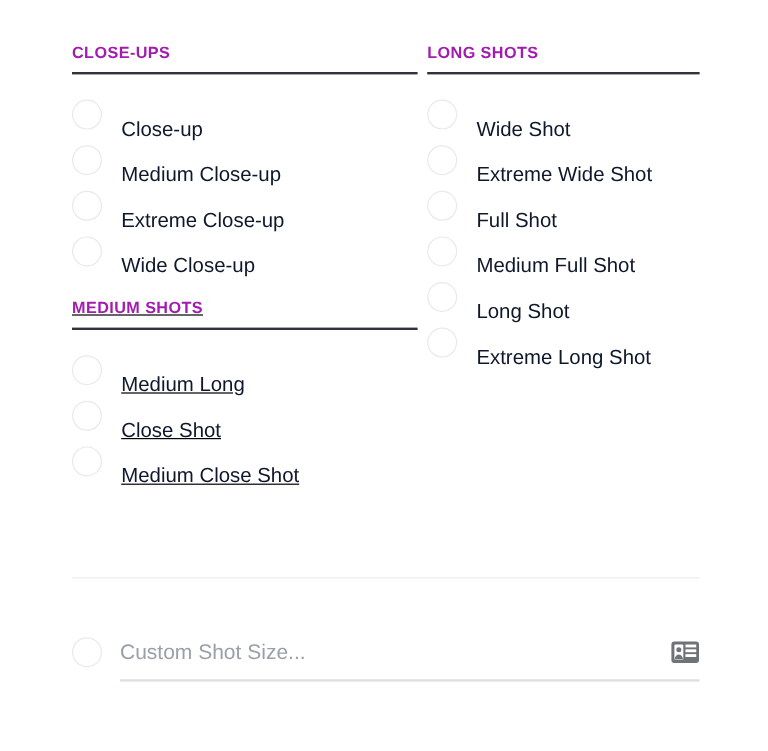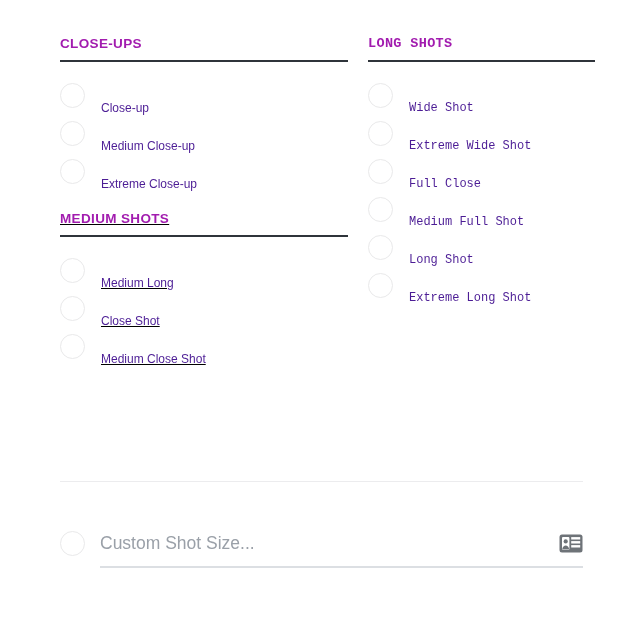--- a/index.html
+++ b/index.html
@@ -23,21 +23,21 @@
     width: 640px;
     height: 626px;
   }
 
   
   .col {
     position: absolute;
     top: 36px;
   }
   .col-left  { left: 60px;  width: 288px; }
-  .col-right { left: 368px; width: 227px; font-family: Liberation Mono, monospace; }
+  .col-right { left: 356px; width: 227px; }
 
   
   .group { margin-bottom: 0; }
   .group + .group { margin-top: 21px; text-decoration: underline; }
 
   .group-header {
     font-size: 13.5px;
     font-weight: bold;
     letter-spacing: 0.35px;
     color: #a21caf;
@@ -66,22 +66,22 @@
     flex: 0 0 auto;
     width: 25px;
     height: 25px;
     border-radius: 50%;
     border: 1.6px solid #e9e9ea;
     background: #ffffff;
     box-sizing: border-box;
   }
   .option-label {
     margin-left: 16px;
-    font-size: 12px;
-    color: #4c1d95;
+    font-size: 17px;
+    color: #0f172a;
     line-height: 22px;
     white-space: nowrap;
     margin-top: 25px;
   }
 
   
   .divider {
     position: absolute;
     left: 60px;
     top: 481px;
@@ -152,20 +152,24 @@
             <span class="option-label">Close-up</span>
           </div>
           <div class="option">
             <span class="radio"></span>
             <span class="option-label">Medium Close-up</span>
           </div>
           <div class="option">
             <span class="radio"></span>
             <span class="option-label">Extreme Close-up</span>
           </div>
+          <div class="option">
+            <span class="radio"></span>
+            <span class="option-label">Wide Close-up</span>
+          </div>
         </div>
       </div>
       <div class="group">
         <div class="group-header">MEDIUM SHOTS</div>
         <div class="group-rule"></div>
         <div class="group-list">
           <div class="option">
             <span class="radio"></span>
             <span class="option-label">Medium Long</span>
           </div>
@@ -189,21 +193,21 @@
           <div class="option">
             <span class="radio"></span>
             <span class="option-label">Wide Shot</span>
           </div>
           <div class="option">
             <span class="radio"></span>
             <span class="option-label">Extreme Wide Shot</span>
           </div>
           <div class="option">
             <span class="radio"></span>
-            <span class="option-label">Full Close</span>
+            <span class="option-label">Full Shot</span>
           </div>
           <div class="option">
             <span class="radio"></span>
             <span class="option-label">Medium Full Shot</span>
           </div>
           <div class="option">
             <span class="radio"></span>
             <span class="option-label">Long Shot</span>
           </div>
           <div class="option">

